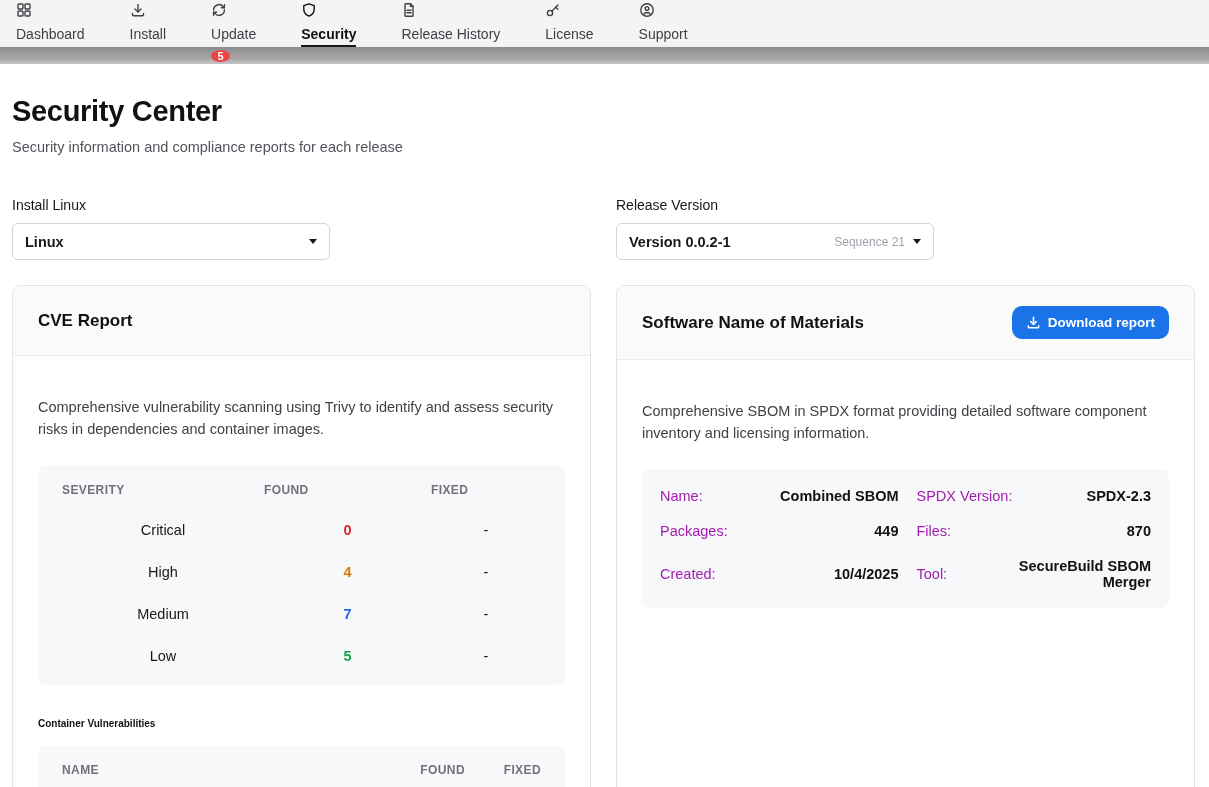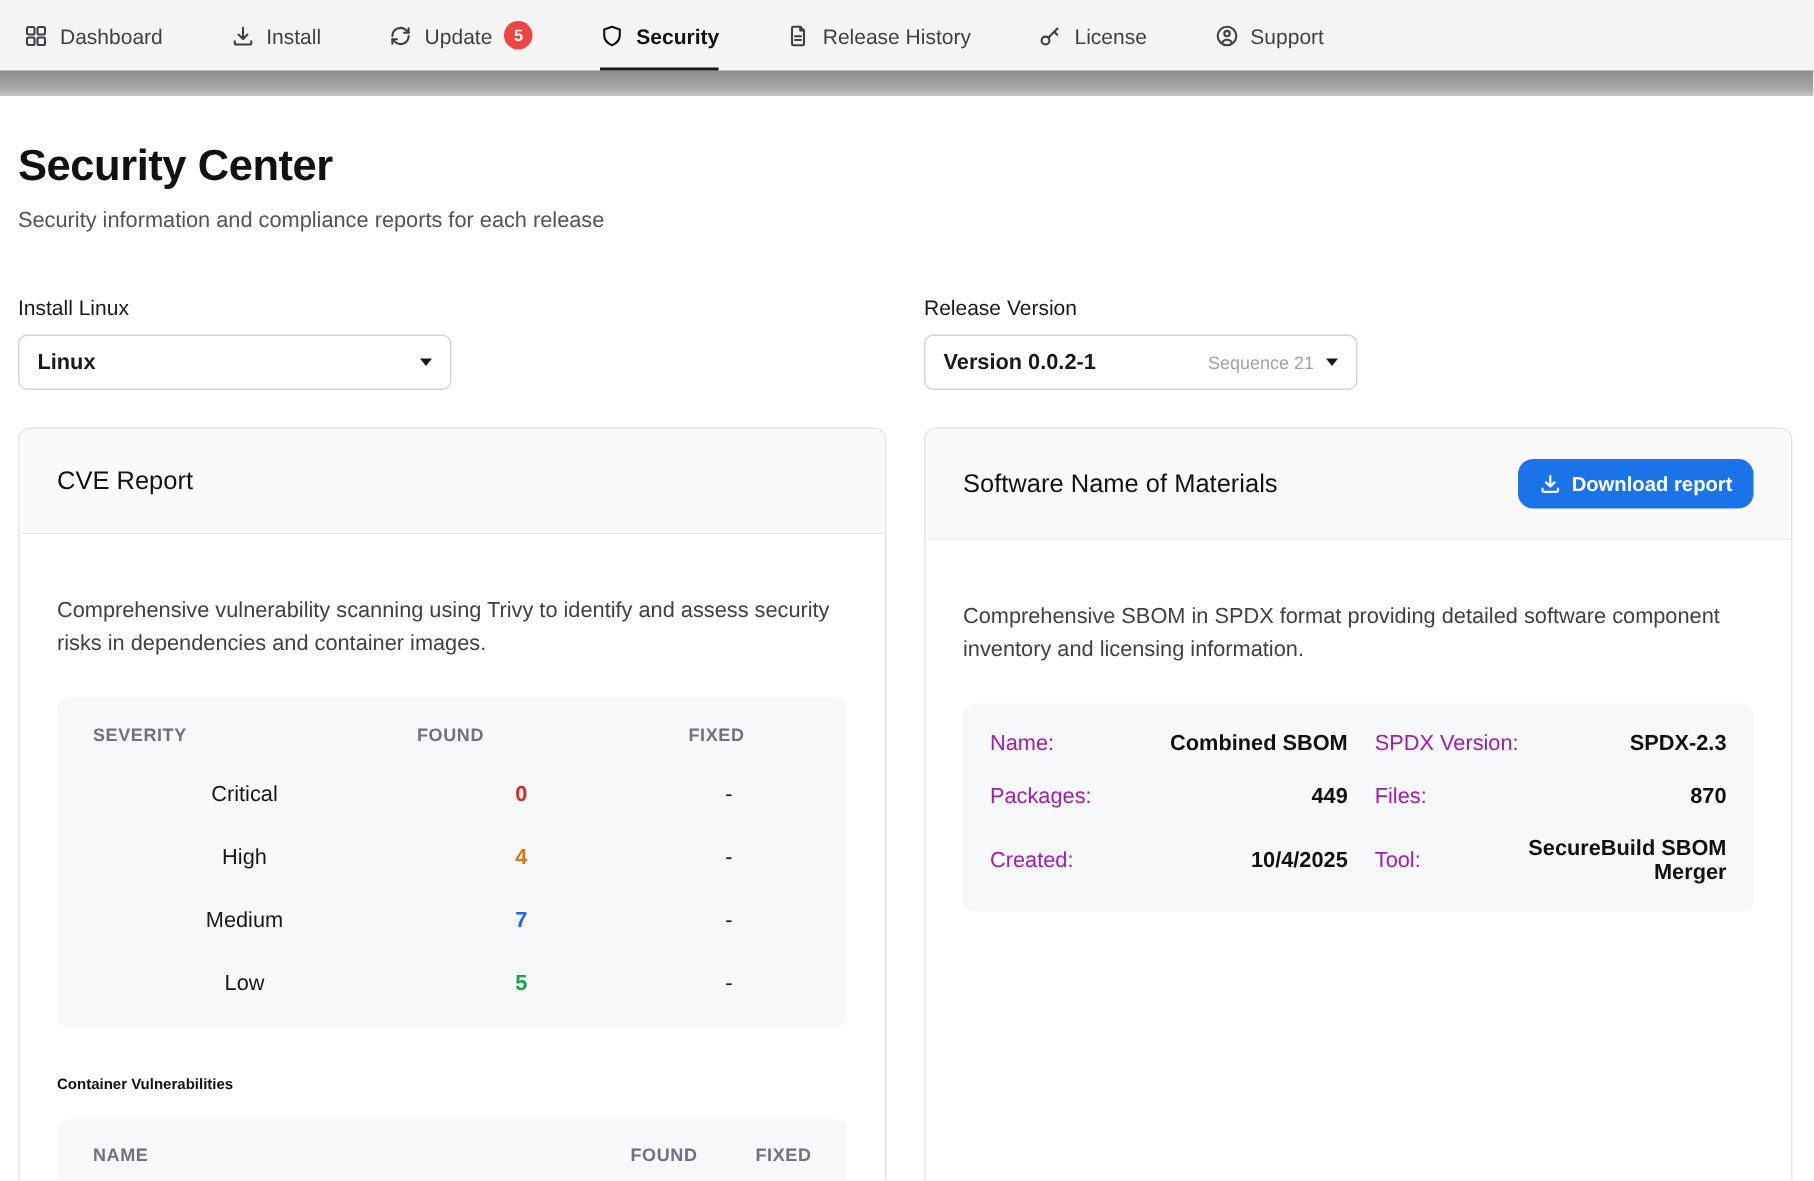--- a/index.html
+++ b/index.html
@@ -10,24 +10,25 @@
     font-family: "Liberation Sans", sans-serif;
   }
 
   
   .topnav {
     height: 47px; background: #f4f4f5;
     display: flex; align-items: stretch;
     padding: 0 16px; gap: 45px;
   }
   .nav-item {
-    display: flex; align-items: center; gap: 8px;
+    display: flex; align-items: flex-start; gap: 8px;
     font-size: 14px; color: #3f3f46; cursor: pointer;
     border-bottom: 2.5px solid transparent; padding-top: 2px;
     white-space: nowrap;
+    flex-direction: column;
   }
   .nav-item svg { width: 16px; height: 16px; flex: none; }
   .nav-item.active { color: #111113; font-weight: 600; border-bottom-color: #18181b; }
   .nav-badge {
     width: 19px; height: 19px; border-radius: 50%;
     background: #ef4444; color: #fff;
     font-size: 11px; font-weight: 700;
     display: flex; align-items: center; justify-content: center;
   }
 
@@ -37,21 +38,21 @@
   
   .page { padding: 0 14px 0 12px; }
   .page-title { font-size: 29px; font-weight: 700; color: #111113; margin: 31px 0 0; letter-spacing: -0.3px; }
   .page-subtitle { font-size: 14.5px; color: #52525b; margin-top: 11px; }
 
   
   .filters { display: flex; gap: 25px; margin-top: 42px; }
   .filter-col { flex: 1; }
   .filter-label { font-size: 14px; color: #18181b; margin-bottom: 10px; }
   .select {
-    width: 289px; height: 37px; background: #fff;
+    width: 318px; height: 37px; background: #fff;
     border: 1px solid #d4d4d8; border-radius: 6px;
     display: flex; align-items: center; padding: 0 12px; cursor: pointer;
   }
   .select-value { font-size: 14.5px; font-weight: 700; color: #18181b; }
   .select-seq { font-size: 12px; color: #a1a1aa; margin-left: auto; }
   .caret {
     width: 0; height: 0; margin-left: 8px;
     border-left: 4.5px solid transparent; border-right: 4.5px solid transparent;
     border-top: 5.5px solid #18181b;
   }
@@ -59,35 +60,35 @@
 
   
   .cards { display: flex; gap: 25px; margin-top: 25px; align-items: stretch; }
   .card { flex: 1; border: 1px solid #e4e4e7; border-radius: 8px; background: #fff; overflow: hidden; }
   .card-header {
     padding: 20px 25px; background: #fafafa;
     border-bottom: 1px solid #ececef;
     display: flex; align-items: center; justify-content: space-between;
     min-height: 70px;
   }
-  .card-title { font-size: 17px; font-weight: 400; color: #111113; }
+  .card-title { font-size: 17px; font-weight: 700; color: #111113; }
   .card-desc { padding: 25px 25px 0; font-size: 14.5px; color: #3f3f46; line-height: 1.55; }
 
   .btn-primary {
     background: #1a73e8; color: #fff; border: none; border-radius: 10px;
     height: 33px; padding: 0 14px; font-size: 13.5px; font-weight: 600;
     font-family: "Liberation Sans", sans-serif;
     display: flex; align-items: center; gap: 7px; cursor: pointer;
   }
   .btn-primary svg { width: 15px; height: 15px; }
 
   
   .sev-table { margin: 25px; background: #f7f8f9; border-radius: 8px; padding-bottom: 8px; }
   .sev-head, .sev-row { display: grid; grid-template-columns: 202px 167px 1fr; align-items: center; }
-  .sev-head { padding: 18px 24px 12px; gap: 14px; }
+  .sev-head { padding: 18px 24px 12px; }
   .th { font-size: 12px; font-weight: 700; color: #71717a; letter-spacing: 0.4px; }
   .sev-row { padding: 13px 24px; font-size: 14.5px; color: #18181b; text-align: center; }
   .sev-found { font-weight: 600; }
 
   
   .cv-title { margin: 33px 25px 0; font-size: 10px; font-weight: 700; color: #111113; }
   .cv-head {
     margin: 17px 25px 25px; background: #f7f8f9; border-radius: 8px 8px 0 0;
     display: grid; grid-template-columns: 1fr 90px 76px; padding: 17px 24px;
   }

